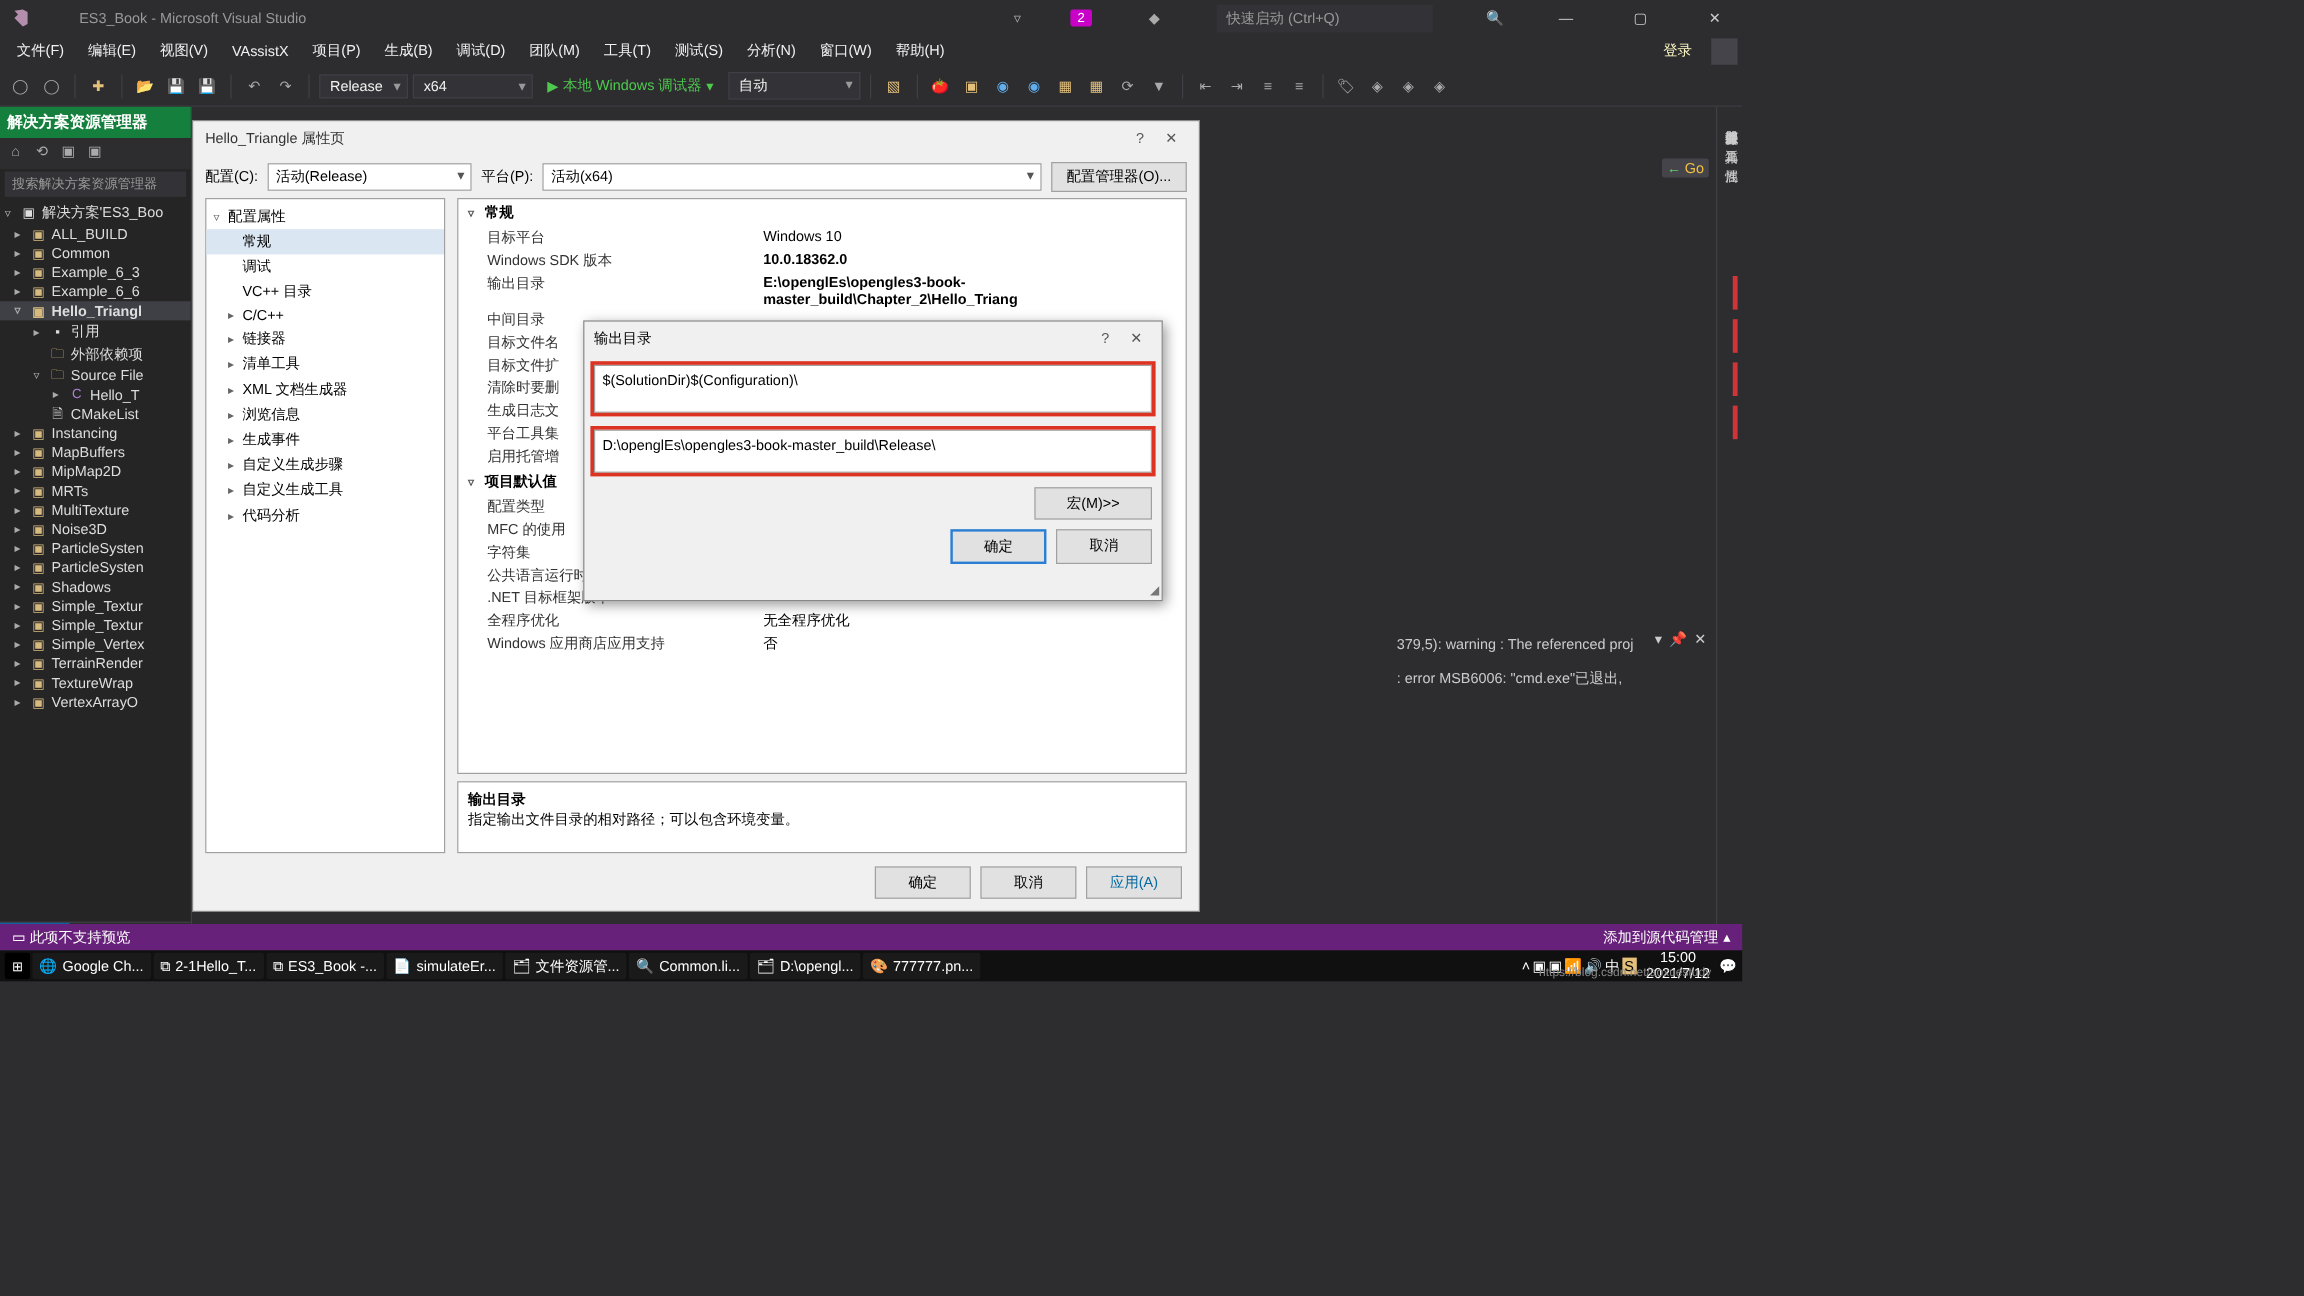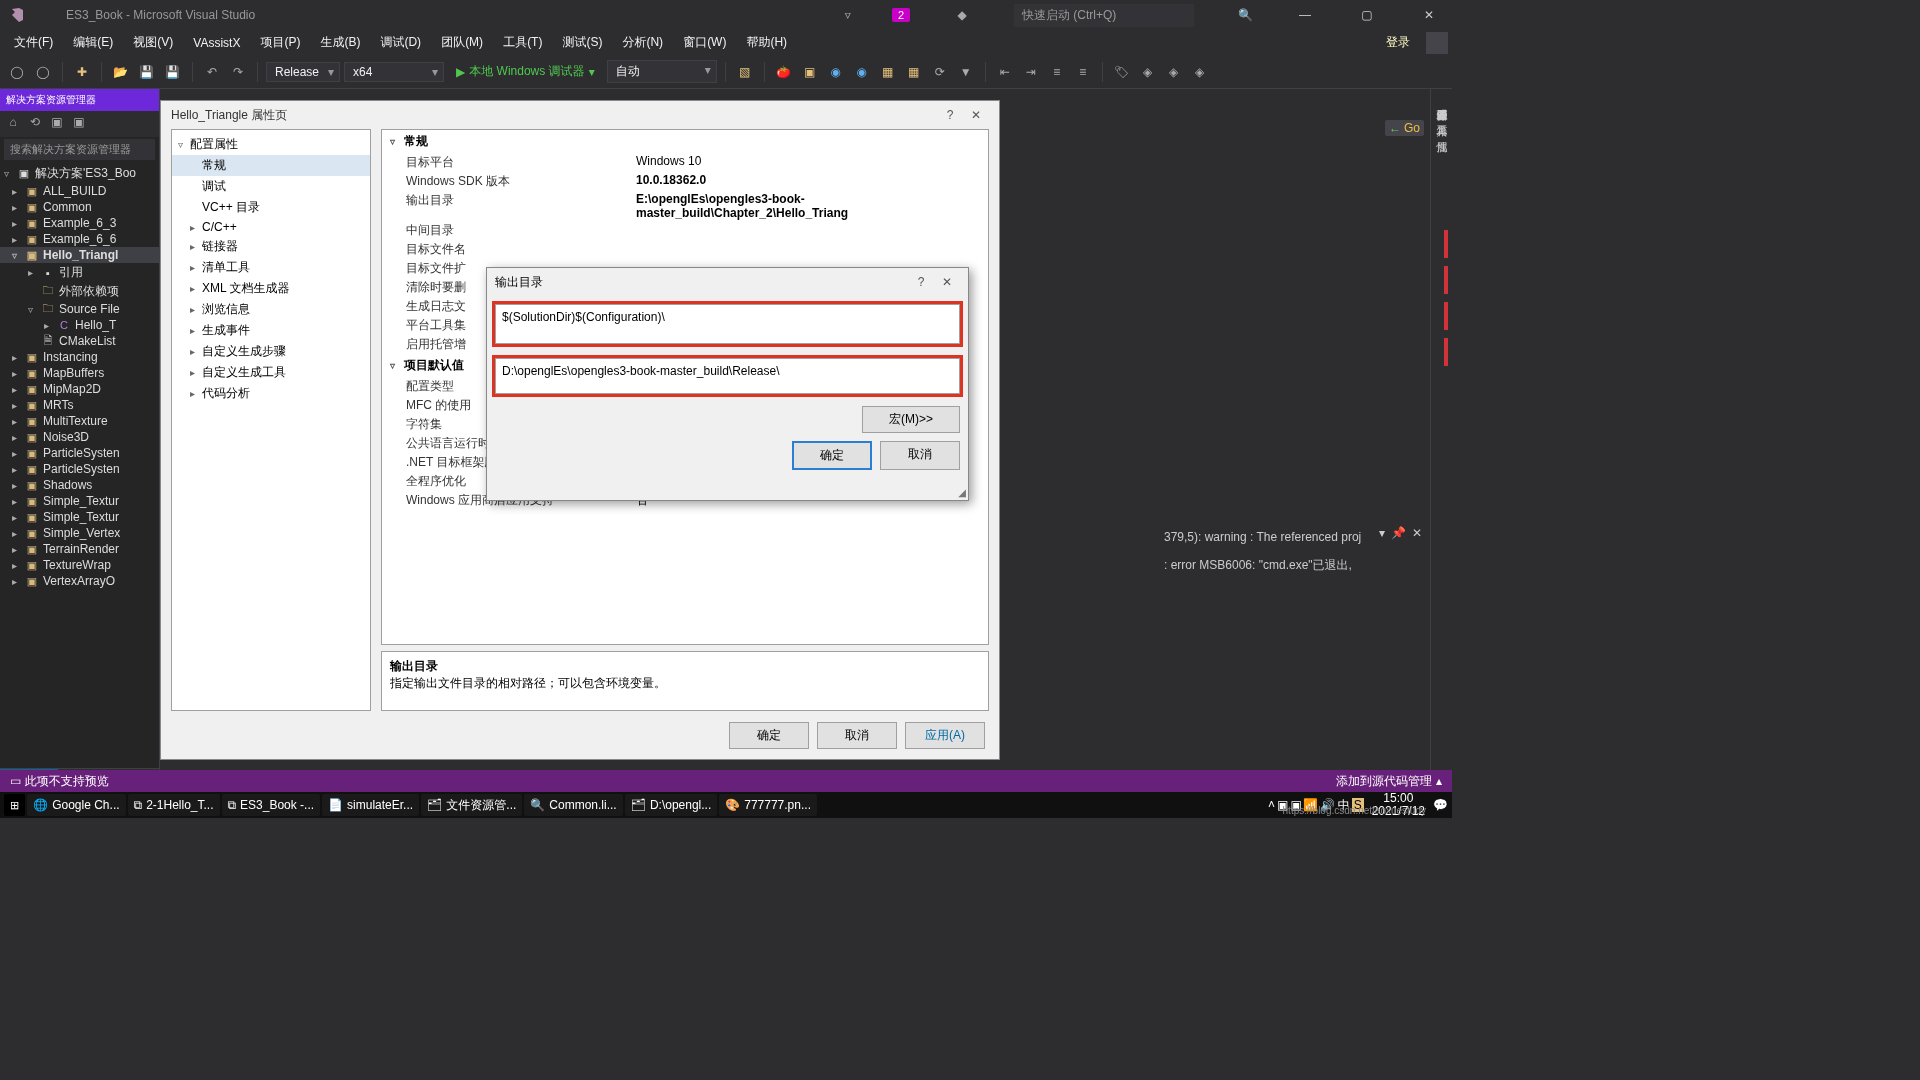--- a/index.html
+++ b/index.html
@@ -16,21 +16,21 @@
 .menubar .login{margin-left:auto;padding:3px 10px;color:#fef9c3;}
 .menubar .avatar{width:22px;height:22px;background:#44444a;margin-left:6px;}
 .toolbar{height:34px;background:#2d2d30;display:flex;align-items:center;padding:0 6px;border-bottom:1px solid #3f3f46;gap:4px;}
 .toolbar .tbtn{width:22px;height:22px;display:flex;align-items:center;justify-content:center;color:#aaa;}
 .toolbar .sep{width:1px;height:20px;background:#3f3f46;margin:0 4px;}
 .toolbar .combo{background:#333337;border:1px solid #3f3f46;padding:2px 20px 2px 8px;color:#f1f1f1;position:relative;}
 .toolbar .combo::after{content:"▾";position:absolute;right:5px;color:#999;top:2px;}
 .toolbar .run{color:#4ec94e;display:flex;align-items:center;gap:4px;padding:0 8px;}
 .main{display:flex;height:calc(100% - 115px);}
 .sol-panel{width:160px;background:#252526;border-right:1px solid #3f3f46;display:flex;flex-direction:column;}
-.sol-header{background:#6d28d9;color:#fff;padding:4px 6px;font-size:10px;display:flex;align-items:center;}
+.sol-header{background:#15803d;color:#fff;padding:4px 6px;font-size:13px;display:flex;align-items:center;font-weight:bold;}
 .sol-toolbar{height:26px;background:#2d2d30;display:flex;align-items:center;padding:0 4px;gap:4px;}
 .sol-toolbar .tbtn{width:18px;height:18px;color:#aaa;text-align:center;}
 .sol-search{background:#333337;margin:2px 4px;padding:3px 6px;color:#999;font-size:11px;}
 .sol-tree{flex:1;overflow:auto;padding:2px 0;}
 .tree-item{display:flex;align-items:center;padding:1px 4px;color:#ddd;white-space:nowrap;overflow:hidden;font-size:12px;}
 .tree-item.selected{background:#3f3f46;}
 .tree-item.bold{font-weight:bold;}
 .tree-arrow{width:12px;color:#aaa;font-size:10px;}
 .tree-icon{width:16px;height:14px;display:inline-flex;align-items:center;justify-content:center;margin-right:3px;font-size:11px;}
 .proj-icon{color:#d7ba7d;}
@@ -83,21 +83,21 @@
 .od-btn{min-width:80px;padding:4px 26px;border:1px solid #a0a0a0;background:#e1e1e1;text-align:center;}
 .od-btn.primary{border:2px solid #2a7fd4;}
 .od-resize{position:absolute;right:2px;bottom:2px;color:#777;font-size:10px;}
 
 .bottom-out{position:absolute;right:28px;top:530px;width:260px;height:120px;color:#ccc;font-family:Consolas,monospace;font-size:11px;overflow:hidden;}
 .statusbar{position:absolute;bottom:26px;left:0;right:0;height:22px;background:#68217a;color:#fff;display:flex;align-items:center;padding:0 10px;}
 .statusbar .right{margin-left:auto;display:flex;align-items:center;gap:4px;}
 .taskbar{position:absolute;bottom:0;left:0;right:0;height:26px;background:#101010;display:flex;align-items:center;color:#fff;padding:0 4px;gap:2px;}
 .taskbar .titem{display:flex;align-items:center;gap:4px;padding:2px 6px;background:#1a1a1a;height:22px;font-size:11px;border-radius:2px;}
 .taskbar .tclock{margin-left:auto;text-align:center;font-size:10px;line-height:1.1;padding:0 6px;}
-.go-btn{position:absolute;right:28px;top:120px;background:#44444a;color:#f0c040;padding:1px 4px;border-radius:2px;font-size:11px;}
+.go-btn{position:absolute;right:28px;top:132px;background:#44444a;color:#f0c040;padding:1px 4px;border-radius:2px;font-size:11px;}
 .red-bars{position:absolute;right:4px;top:230px;width:4px;}
 .red-bars div{height:28px;background:#d13438;margin-bottom:8px;}
 .pin-close{position:absolute;right:30px;top:526px;color:#ccc;display:flex;gap:6px;font-size:11px;}
 .watermark{position:absolute;right:26px;bottom:2px;color:#888;font-size:10px;}
 svg{display:block;}
 </style>
 </head>
 <body>
 
 <div class="titlebar">
@@ -352,20 +352,27 @@
   <div>: error MSB6006: "cmd.exe"已退出,</div>
 </div>
 
 <div class="prop-dialog">
   <div class="prop-title">
     <span>Hello_Triangle 属性页</span>
     <span class="spacer"></span>
     <span class="hbtn">?</span>
     <span class="hbtn">✕</span>
   </div>
+  <div class="prop-top">
+    <span class="lbl">配置(C):</span>
+    <div class="cmb">活动(Release)</div>
+    <span class="lbl">平台(P):</span>
+    <div class="cmb wide">活动(x64)</div>
+    <div class="btn">配置管理器(O)...</div>
+  </div>
   <div class="prop-body">
     <div class="prop-tree">
       <div class="pt-item group">
           <span class="pt-arrow">▿</span>
           <span>配置属性</span>
         </div>
       <div id="prop-tree-items">
           <div class="pt-item sel">
             <span class="pt-arrow"></span>
             <span>常规</span>

